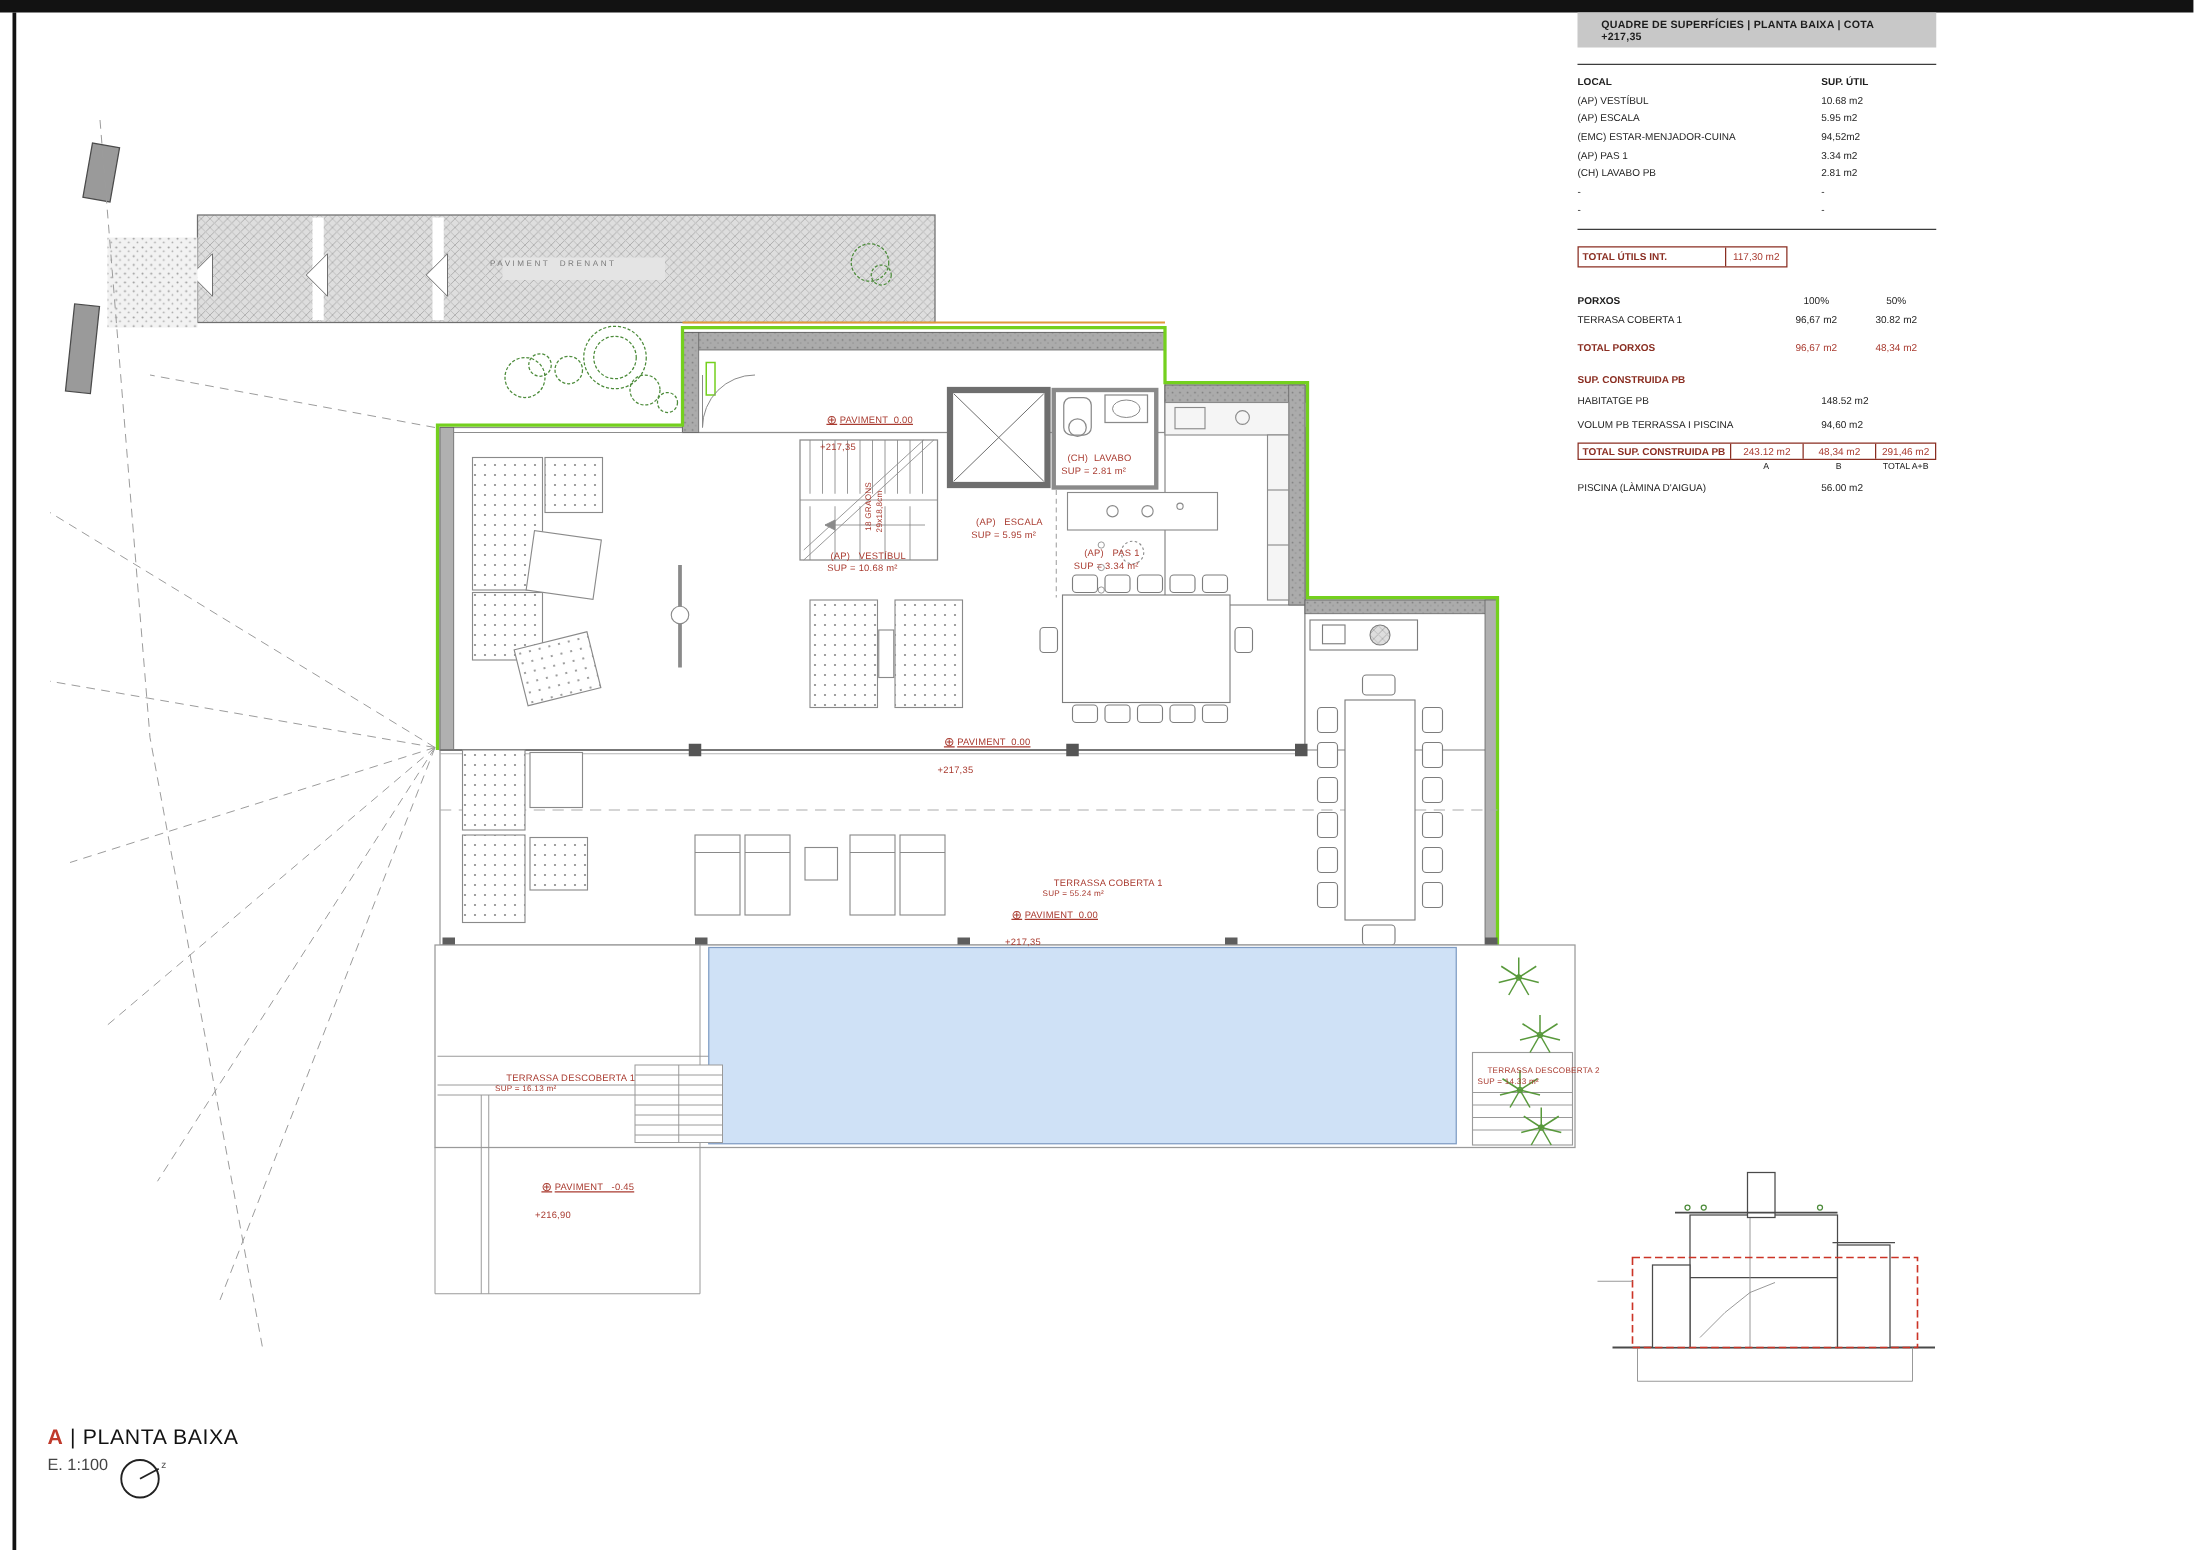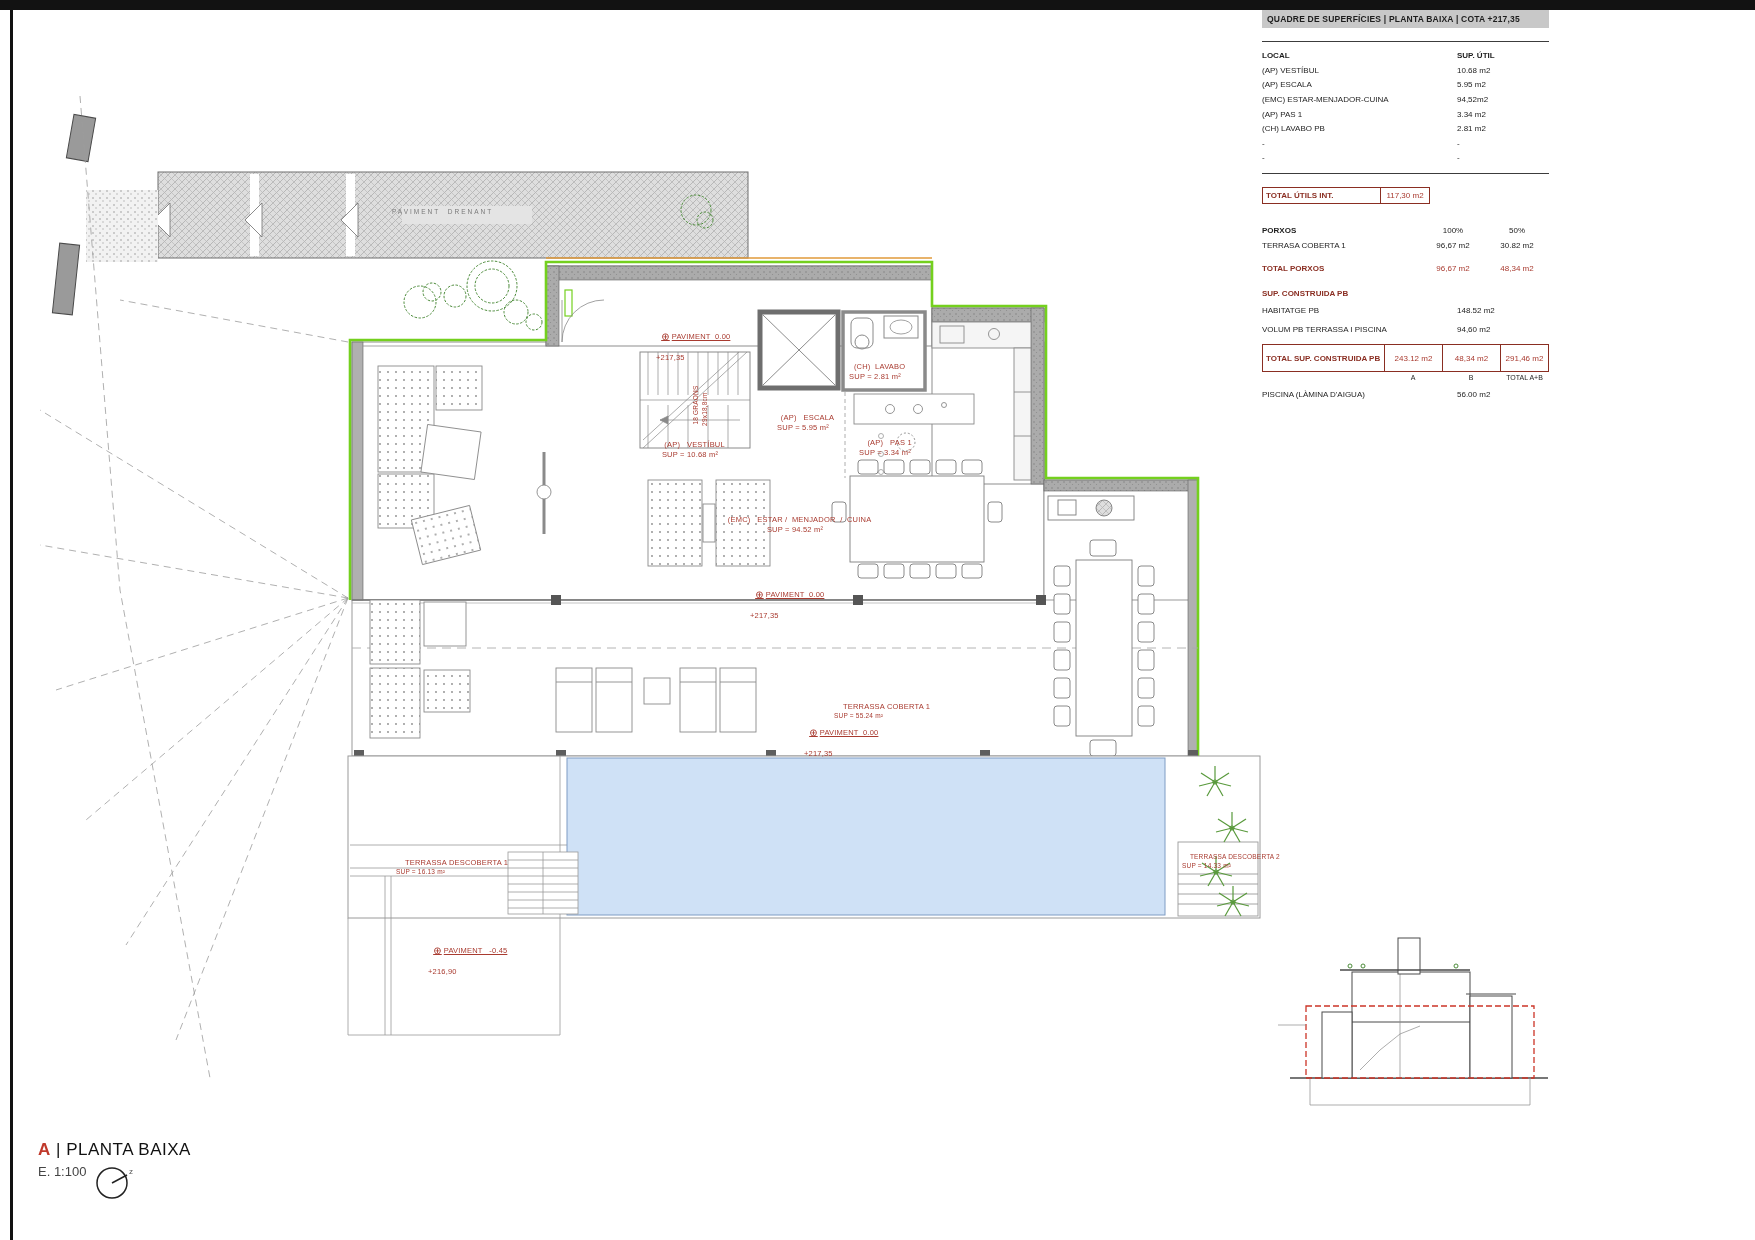--- a/index.html
+++ b/index.html
@@ -17,37 +17,37 @@
   .lbl .l2{display:block;}
   .center{text-align:center;}
   .pav .l1{text-decoration:underline;}
   .pav .l2{margin-left:4px;}
   .pavicon::before{content:"⊕";font-size:10px;margin-right:2px;vertical-align:-1px;}
   .rot{transform:rotate(-90deg);transform-origin:center;font-size:6.5px;}
   .graylbl{color:var(--gray-text);letter-spacing:2px;font-size:6.5px;}
   .small{font-size:6.5px;}
   
   #panel{position:absolute;left:1262px;top:10px;width:287px;color:var(--ink);z-index:6;}
-  .p-title{background:#c8c8c8;font-weight:bold;font-size:8.5px;padding:4px 5px;margin-bottom:13px;letter-spacing:.2px;}
+  .p-title{background:#c8c8c8;font-weight:bold;font-size:8.5px;padding:4px 19px;margin-bottom:13px;letter-spacing:.2px;}
   .rule{border:none;border-top:1.5px solid #3c3c3c;margin:0 0 5px 0;}
   .rule.thin{border-top-width:1px;}
   .t-row{display:flex;align-items:center;height:14.6px;font-size:8px;}
   .t-row .c1{flex:1;}
   .t-row .c2{width:92px;}
   .t-row.head{font-weight:bold;height:16px;}
   .grid{display:flex;align-items:flex-end;height:15px;font-size:8px;}
   .grid .g1{flex:1;}
   .grid .g2{width:64px;text-align:center;}
   .grid .g3{width:64px;text-align:center;}
   .redtxt{color:var(--accent-red);}
   .boldred{color:var(--dark-red);font-weight:bold;}
   .totalbox{display:flex;border:1.2px solid var(--dark-red);width:168px;height:17px;font-size:8px;align-items:stretch;margin-top:13px;}
   .totalbox .tb1{width:118px;border-right:1.2px solid var(--dark-red);display:flex;align-items:center;padding-left:3px;}
   .totalbox .tb2{flex:1;display:flex;align-items:center;justify-content:center;}
-  .bigbox{display:flex;border:1.2px solid var(--dark-red);width:100%;height:28px;font-size:8px;margin-top:5px;}
+  .bigbox{display:flex;border:1.2px solid var(--dark-red);width:100%;height:14px;font-size:8px;margin-top:5px;}
   .bigbox>div{display:flex;align-items:center;border-right:1.2px solid var(--dark-red);}
   .bigbox>div:last-child{border-right:none;}
   .bigbox .bb1{width:122px;padding-left:3px;}
   .bigbox .bb2{width:58px;justify-content:center;}
   .bigbox .bb3{width:58px;justify-content:center;}
   .bigbox .bb4{flex:1;justify-content:center;}
   .noterow{display:flex;font-size:7px;height:11px;align-items:center;}
   .noterow .nb1{width:122px;}
   .noterow .nb2{width:58px;text-align:center;}
   .noterow .nb3{width:58px;text-align:center;}
@@ -426,23 +426,20 @@
   </div>
 
   <div class="lbl center" style="left:630px;top:430px;width:120px;">
     <span class="l1">(AP)   VESTÍBUL</span><span class="l2">SUP = 10.68 m²</span>
   </div>
 
   <div class="lbl center" style="left:840px;top:428px;width:90px;">
     <span class="l1">(AP)   PAS 1</span><span class="l2">SUP = 3.34 m²</span>
   </div>
 
-  <div class="lbl center" style="left:695px;top:505px;width:200px;">
-    <span class="l1">(EMC)   ESTAR /  MENJADOR  /  CUINA</span><span class="l2">SUP = 94.52 m²</span>
-  </div>
 
   <div class="lbl pav" style="left:746px;top:578px;">
     <span class="l1"><span class="pavicon"></span><span>PAVIMENT  0.00</span></span>
     <span class="l2">+217,35</span>
   </div>
 
   <div class="lbl" style="left:834px;top:692px;">
     <span class="l1">TERRASSA COBERTA 1</span><span class="l2 small">SUP = 55.24 m²</span>
   </div>
   <div class="lbl pav" style="left:800px;top:716px;">

